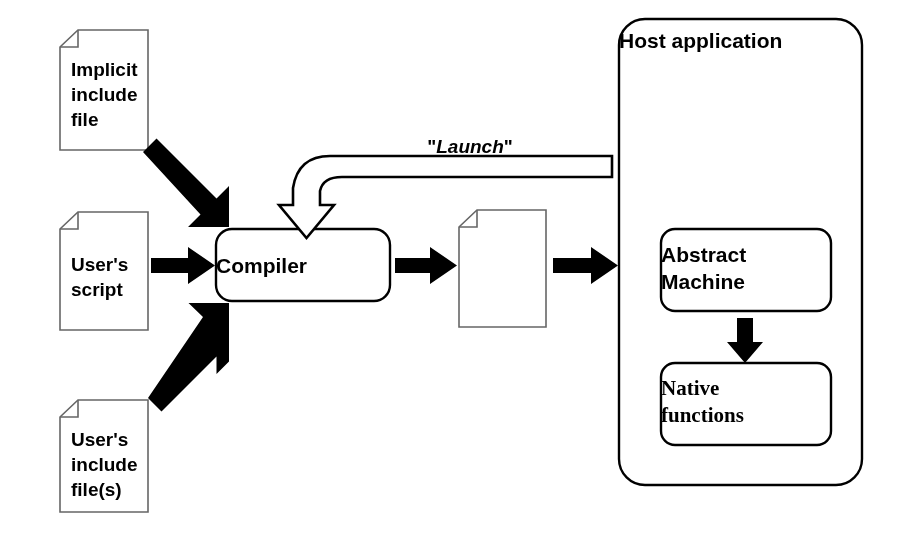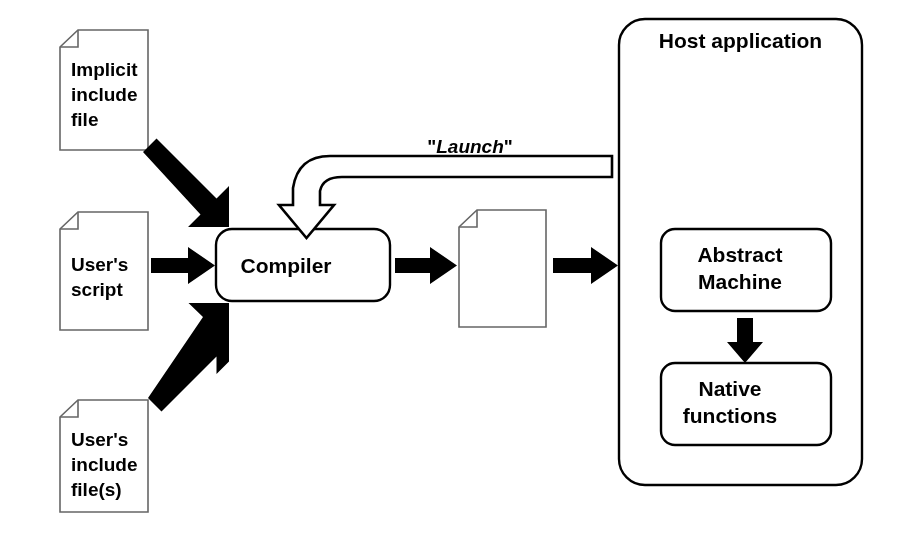--- a/index.html
+++ b/index.html
@@ -29,21 +29,21 @@
     pointer-events: none;
   }
   .doc-label {
     font-size: 19px;
     line-height: 25px;
     text-align: left;
   }
   .box-label {
     font-size: 21px;
     line-height: 27px;
-    text-align: center;
+    text-align: left;
   }
   .edge-label {
     font-size: 19px;
     font-style: italic;
     text-align: center;
   }
   .plain {
     font-style: normal;
   }
 </style>
@@ -144,17 +144,17 @@
 
   <div class="doc-label" style="left:71px; top:427px;"><span>User's</span><br><span>include</span><br><span>file(s)</span></div>
 
 
   <div class="box-label" style="left:216px; top:252px; width:140px;"><span>Compiler</span></div>
 
   <div class="box-label" style="left:619px; top:27px; width:243px;"><span>Host application</span></div>
 
   <div class="box-label" style="left:661px; top:241px; width:158px;"><span>Abstract</span><br><span>Machine</span></div>
 
-  <div class="box-label" style="left:661px; top:375px; width:138px;"><span>Native</span><br><span>functions</span></div>
+  <div class="box-label" style="left:661px; top:375px; width:138px;font-family:Liberation Serif, serif;"><span>Native</span><br><span>functions</span></div>
 
   <div class="edge-label" style="left:380px; top:136px; width:180px;"><span class="plain">"</span><span>Launch</span><span class="plain">"</span></div>
 
 </div>
 
 </body></html>

